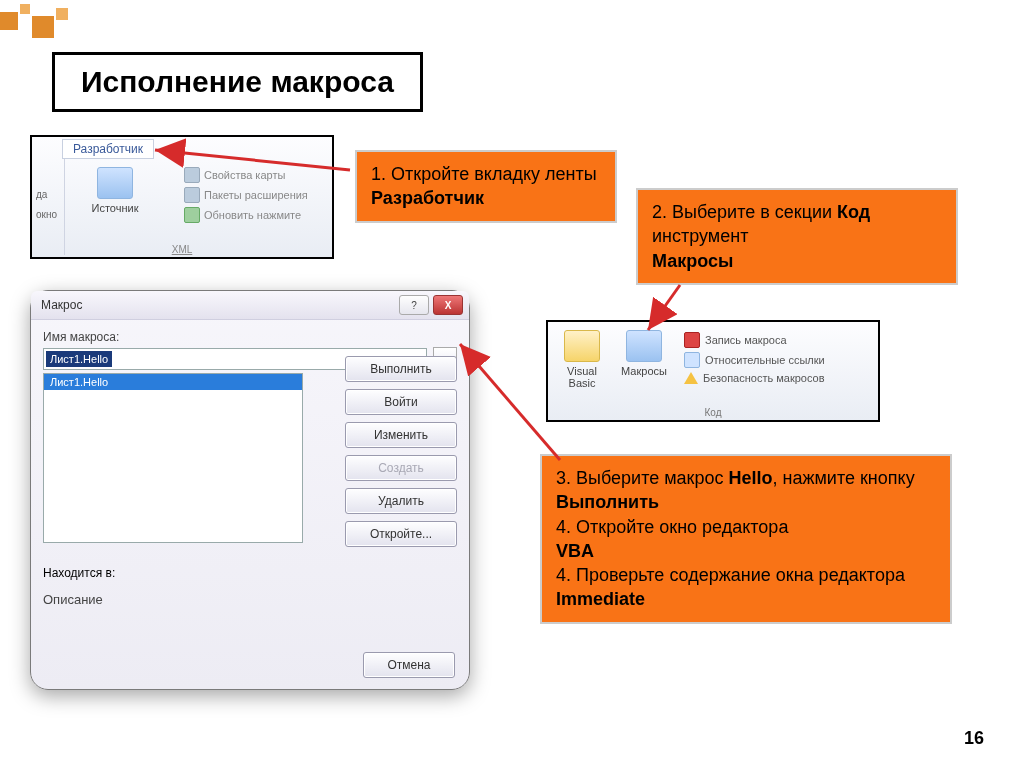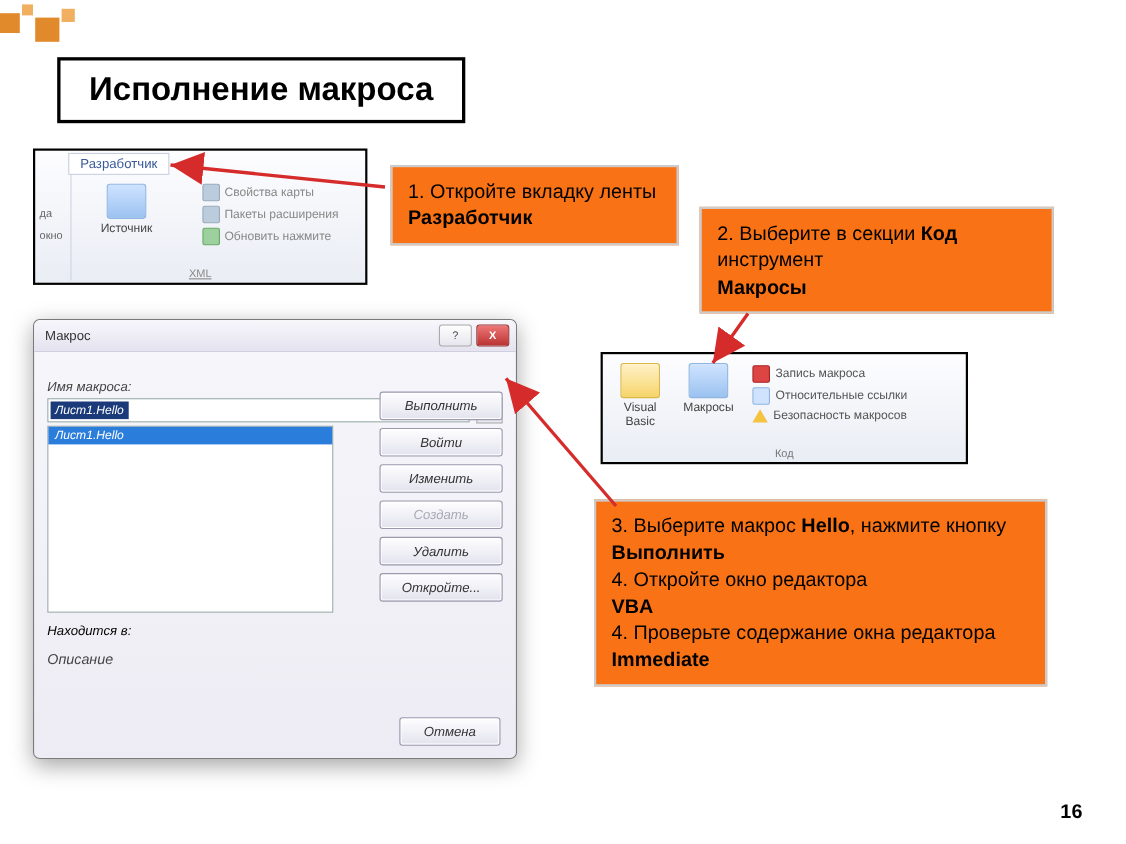--- a/index.html
+++ b/index.html
@@ -87,37 +87,37 @@
   .ribbon2 .big-ico.blue { background:linear-gradient(#cfe3ff,#9bc2f0); border-color:#8fb5e0; }
   .ribbon2 .small-row { position:absolute; left:136px; font-size:11px; color:#555; display:flex; align-items:center; gap:5px; }
   .ribbon2 .small-ico { width:14px; height:14px; border-radius:2px; }
   .ribbon2 .warn { width:0;height:0;border-left:7px solid transparent;border-right:7px solid transparent;border-bottom:12px solid #f5c242; display:inline-block; }
 
   
   .dlg {
     position:absolute; left:30px; top:290px;
     width:438px; height:398px;
     border:1px solid #7a7a7a;
-    border-radius:6px;
+    border-radius:18px;
     background:linear-gradient(#f7f6fb,#edecf4);
     box-shadow:0 6px 20px rgba(0,0,0,.35);
     font-size:12px;
   }
   .dlg .titlebar {
     height:28px; background:linear-gradient(#f8f7fc,#e4e2ee);
     border-bottom:1px solid #d0cfe0;
     border-radius:6px 6px 0 0;
     display:flex; align-items:center; justify-content:space-between;
     padding:0 6px 0 10px;
   }
   .dlg .titlebar .ttl { color:#333; }
   .dlg .winbtns { display:flex; gap:4px; }
   .dlg .winbtn { width:28px; height:18px; border-radius:3px; border:1px solid #aaa; display:flex; align-items:center; justify-content:center; font-size:10px; color:#444; background:linear-gradient(#fefefe,#e6e6ee); }
   .dlg .winbtn.close { background:linear-gradient(#e77,#b33); border-color:#933; color:#fff; font-weight:bold; }
-  .dlg .body { padding:24px 12px; position:relative; height:calc(100% - 28px); box-sizing:border-box;font-style:italic; }
+  .dlg .body { padding:10px 12px; position:relative; height:calc(100% - 28px); box-sizing:border-box; }
   .dlg .lbl { color:#444; margin-bottom:3px; display:block; }
   .dlg .name-row { display:flex; gap:6px; align-items:center; }
   .dlg .name-input {
     flex:1; height:20px; border:1px solid #9aa; background:#fff;
     padding:0; position:relative;
   }
   .dlg .name-input .sel {
     position:absolute; left:2px; top:2px; height:16px;
     background:#1a3a7a; color:#fff; padding:0 4px; font-size:11px; line-height:16px;
   }

